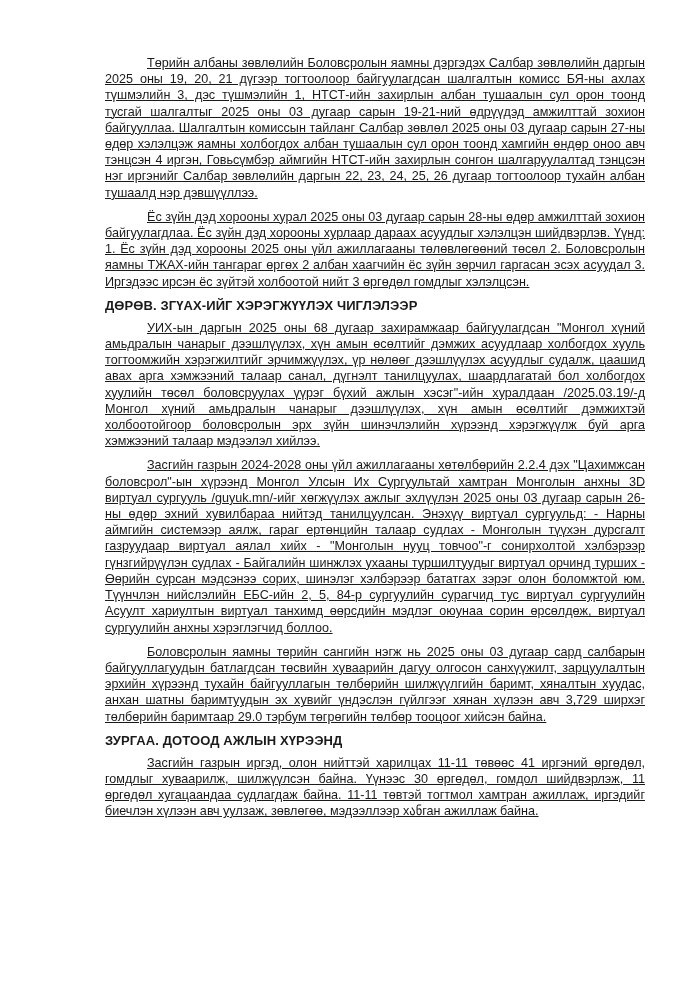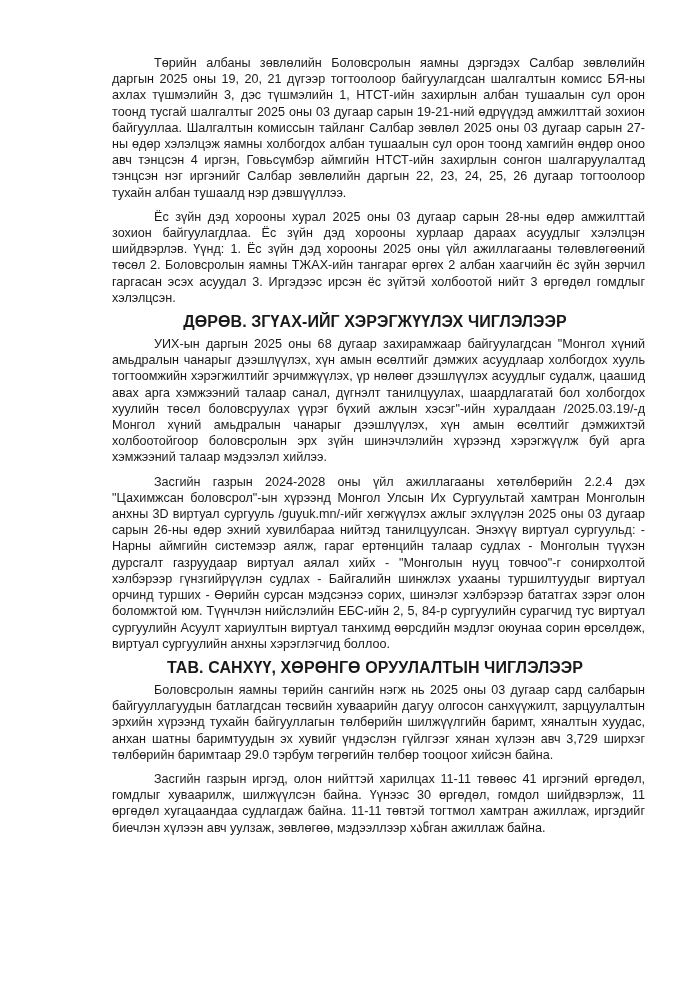--- a/index.html
+++ b/index.html
@@ -14,43 +14,44 @@
     position: absolute;
     left: 105px;
     top: 55px;
     width: 540px;
     font-family: "Liberation Sans", sans-serif;
     font-size: 12.6px;
     line-height: 16.2px;
     color: #1a1a1a;
   }
   p.para {
-    margin: 0 0 8px 7px;
+    margin: 0 0 8px 0;
     text-indent: 42px;
     text-align: justify;
+    text-decoration: underline;
   }
   h2.section {
     margin: 6px 0 6px 0;
-    font-size: 16px;
+    font-size: 13px;
     line-height: 16px;
     font-weight: bold;
-    text-align: center;
+    text-align: left;
     letter-spacing: 0.1px;
   }
 </style>
 </head>
 <body>
 
 <div class="page">
 
   <p class="para">Төрийн албаны зөвлөлийн Боловсролын яамны дэргэдэх Салбар зөвлөлийн даргын 2025 оны 19, 20, 21 дүгээр тогтоолоор байгуулагдсан шалгалтын комисс БЯ-ны ахлах түшмэлийн 3, дэс түшмэлийн 1, НТСТ-ийн захирлын албан тушаалын сул орон тоонд тусгай шалгалтыг 2025 оны 03 дугаар сарын 19-21-ний өдрүүдэд амжилттай зохион байгууллаа. Шалгалтын комиссын тайланг Салбар зөвлөл 2025 оны 03 дугаар сарын 27-ны өдөр хэлэлцэж яамны холбогдох албан тушаалын сул орон тоонд хамгийн өндөр оноо авч тэнцсэн 4 иргэн, Говьсүмбэр аймгийн НТСТ-ийн захирлын сонгон шалгаруулалтад тэнцсэн нэг иргэнийг Салбар зөвлөлийн даргын 22, 23, 24, 25, 26 дугаар тогтоолоор тухайн албан тушаалд нэр дэвшүүллээ.</p>
   <p class="para">Ёс зүйн дэд хорооны хурал 2025 оны 03 дугаар сарын 28-ны өдөр амжилттай зохион байгуулагдлаа. Ёс зүйн дэд хорооны хурлаар дараах асуудлыг хэлэлцэн шийдвэрлэв. Үүнд: 1. Ёс зүйн дэд хорооны 2025 оны үйл ажиллагааны төлөвлөгөөний төсөл 2. Боловсролын яамны ТЖАХ-ийн тангараг өргөх 2 албан хаагчийн ёс зүйн зөрчил гаргасан эсэх асуудал 3. Иргэдээс ирсэн ёс зүйтэй холбоотой нийт 3 өргөдөл гомдлыг хэлэлцсэн.</p>
 
   <h2 class="section">ДӨРӨВ. ЗГҮАХ-ИЙГ ХЭРЭГЖҮҮЛЭХ ЧИГЛЭЛЭЭР</h2>
   <p class="para">УИХ-ын даргын 2025 оны 68 дугаар захирамжаар байгуулагдсан "Монгол хүний амьдралын чанарыг дээшлүүлэх, хүн амын өсөлтийг дэмжих асуудлаар холбогдох хууль тогтоомжийн хэрэгжилтийг эрчимжүүлэх, үр нөлөөг дээшлүүлэх асуудлыг судалж, цаашид авах арга хэмжээний талаар санал, дүгнэлт танилцуулах, шаардлагатай бол холбогдох хуулийн төсөл боловсруулах үүрэг бүхий ажлын хэсэг"-ийн хуралдаан /2025.03.19/-д Монгол хүний амьдралын чанарыг дээшлүүлэх, хүн амын өсөлтийг дэмжихтэй холбоотойгоор боловсролын эрх зүйн шинэчлэлийн хүрээнд хэрэгжүүлж буй арга хэмжээний талаар мэдээлэл хийлээ.</p>
   <p class="para">Засгийн газрын 2024-2028 оны үйл ажиллагааны хөтөлбөрийн 2.2.4 дэх "Цахимжсан боловсрол"-ын хүрээнд Монгол Улсын Их Сургуультай хамтран Монголын анхны 3D виртуал сургууль /guyuk.mn/-ийг хөгжүүлэх ажлыг эхлүүлэн 2025 оны 03 дугаар сарын 26-ны өдөр эхний хувилбараа нийтэд танилцуулсан. Энэхүү виртуал сургуульд: - Нарны аймгийн системээр аялж, гараг ертөнцийн талаар судлах - Монголын түүхэн дурсгалт газруудаар виртуал аялал хийх - "Монголын нууц товчоо"-г сонирхолтой хэлбэрээр гүнзгийрүүлэн судлах - Байгалийн шинжлэх ухааны туршилтуудыг виртуал орчинд турших - Өөрийн сурсан мэдсэнээ сорих, шинэлэг хэлбэрээр бататгах зэрэг олон боломжтой юм. Түүнчлэн нийслэлийн ЕБС-ийн 2, 5, 84-р сургуулийн сурагчид тус виртуал сургуулийн Асуулт хариултын виртуал танхимд өөрсдийн мэдлэг оюунаа сорин өрсөлдөж, виртуал сургуулийн анхны хэрэглэгчид боллоо.</p>
 
-  <h2 class="section">ТАВ. САНХҮҮ, ХӨРӨНГӨ ОРУУЛАЛТЫН ЧИГЛЭЛЭЭР</h2>
   <p class="para">Боловсролын яамны төрийн сангийн нэгж нь 2025 оны 03 дугаар сард  салбарын байгууллагуудын батлагдсан төсвийн хуваарийн дагуу олгосон санхүүжилт, зарцуулалтын эрхийн  хүрээнд тухайн байгууллагын төлбөрийн шилжүүлгийн баримт, хяналтын хуудас, анхан шатны баримтуудын эх хувийг үндэслэн гүйлгээг хянан хүлээн авч 3,729  ширхэг төлбөрийн баримтаар 29.0 тэрбум төгрөгийн төлбөр тооцоог хийсэн байна.</p>
 
+  <h2 class="section">ЗУРГАА. ДОТООД АЖЛЫН ХҮРЭЭНД</h2>
   <p class="para">Засгийн газрын иргэд, олон нийттэй харилцах 11-11 төвөөс 41 иргэний өргөдөл, гомдлыг хуваарилж, шилжүүлсэн байна. Үүнээс 30 өргөдөл, гомдол шийдвэрлэж, 11 өргөдөл хугацаандаа судлагдаж байна. 11-11 төвтэй тогтмол хамтран ажиллаж, иргэдийг биечлэн хүлээн авч уулзаж, зөвлөгөө, мэдээллээр хანган ажиллаж байна.</p>
 
 </div>
 
 </body></html>

